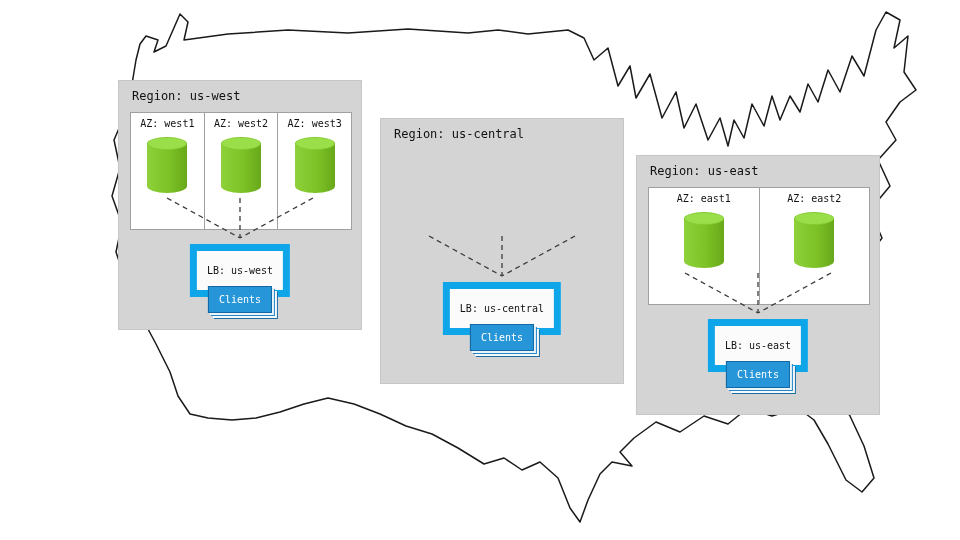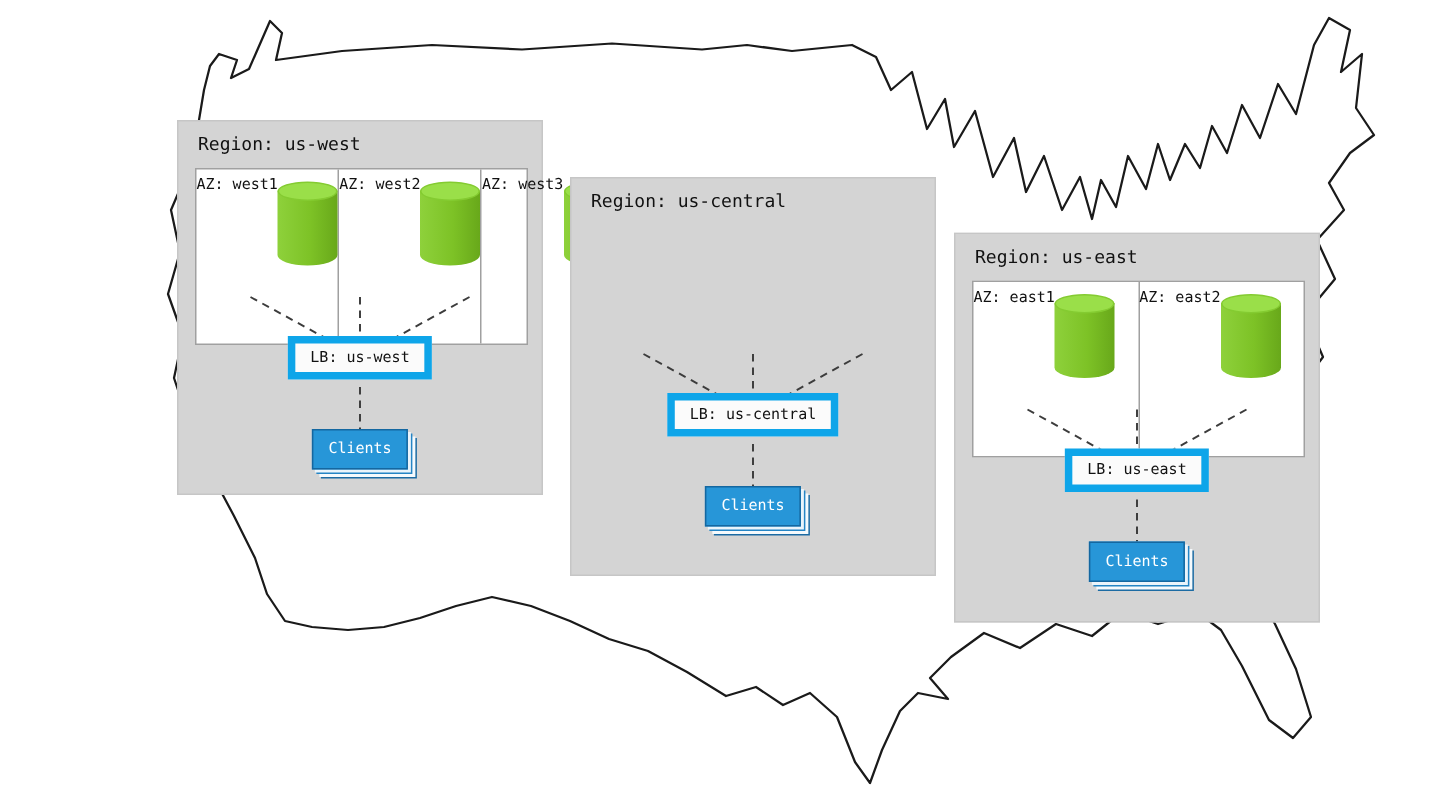--- a/index.html
+++ b/index.html
@@ -18,44 +18,44 @@
   .region-title {
     position:absolute; left:14px; top:9px;
     font-size:12px; color:#111; white-space:nowrap;
   }
   .az-panel {
     position:absolute; left:12px; top:32px; width:220px; height:116px;
     background:#ffffff; border:1px solid #a0a0a0;
     display:flex; flex-direction:row;
   }
   .az-cell {
-    flex:1 1 0; display:flex; align-items:flex-start;
+    flex:1 1 0; display:flex; flex-direction:column; align-items:center;
     border-right:1px solid #a0a0a0;
   }
   .az-cell:last-child { border-right:none; }
   .az-label {
     font-size:10px; color:#111; margin-top:5px; white-space:nowrap;
   }
   .cylinder { position:relative; width:40px; height:56px; margin-top:8px; }
   .cyl-body {
     position:absolute; left:0; top:6px; width:40px; height:50px;
     background:linear-gradient(90deg,#8ed13b 0%,#7dc226 55%,#68a81a 100%);
     border-radius:0 0 20px 20px / 0 0 7px 7px;
   }
   .cyl-top {
     position:absolute; left:0; top:0; width:38px; height:11px;
     background:#9adf49; border:1px solid #84cb31; border-radius:50%;
   }
   .connectors { position:absolute; left:0; top:0; pointer-events:none; }
   .connectors path { stroke:#3c3c3c; stroke-width:1.3; fill:none; stroke-dasharray:5 4; }
 
   .lb-box {
-    position:absolute; left:50%; top:144px; transform:translateX(-50%);
-    background:#fbfbfb; border:5px solid #0ea5e9;
-    font-size:10px; color:#111; padding:4px 10px; white-space:nowrap;
+    position:absolute; left:50%; top:164px; transform:translateX(-50%);
+    background:#fbfbfb; border:7px solid #0ea5e9;
+    font-size:10px; color:#111; padding:14px 10px; white-space:nowrap;
   }
   .clients-box {
     position:absolute; left:50%; top:206px; transform:translateX(-50%);
     background:#2796d8; border:1px solid #1467a0; color:#ffffff;
     font-size:10px; padding:7px 10px; white-space:nowrap;
     box-shadow:2px 2px 0 0 #eaf4fb, 3px 3px 0 0 #2585c5,
                5px 5px 0 0 #f5fafd, 6px 6px 0 0 #1c6ba3;
   }
 </style>
 </head>

